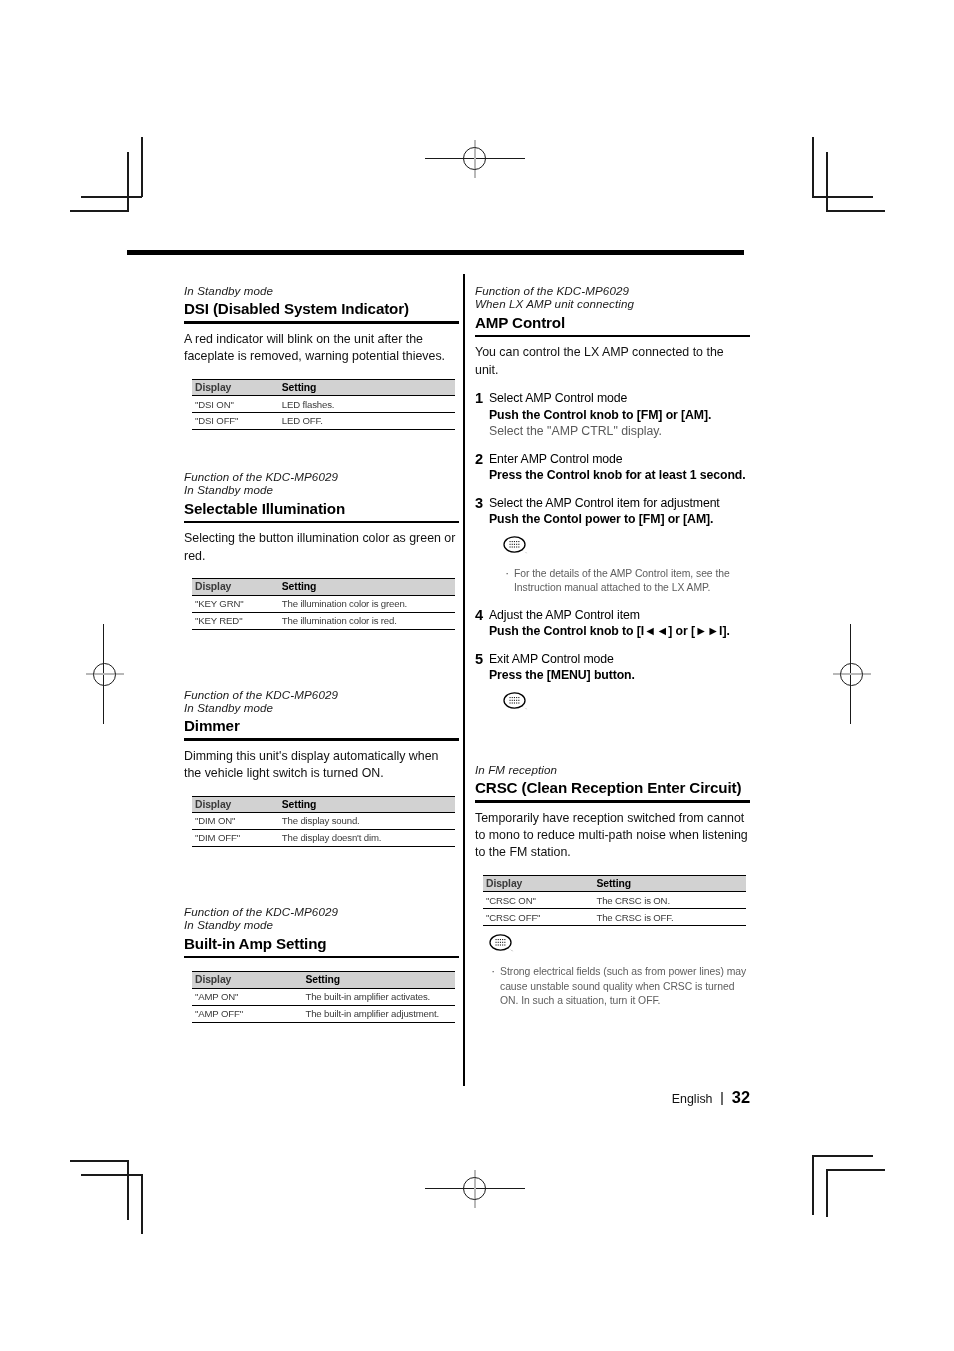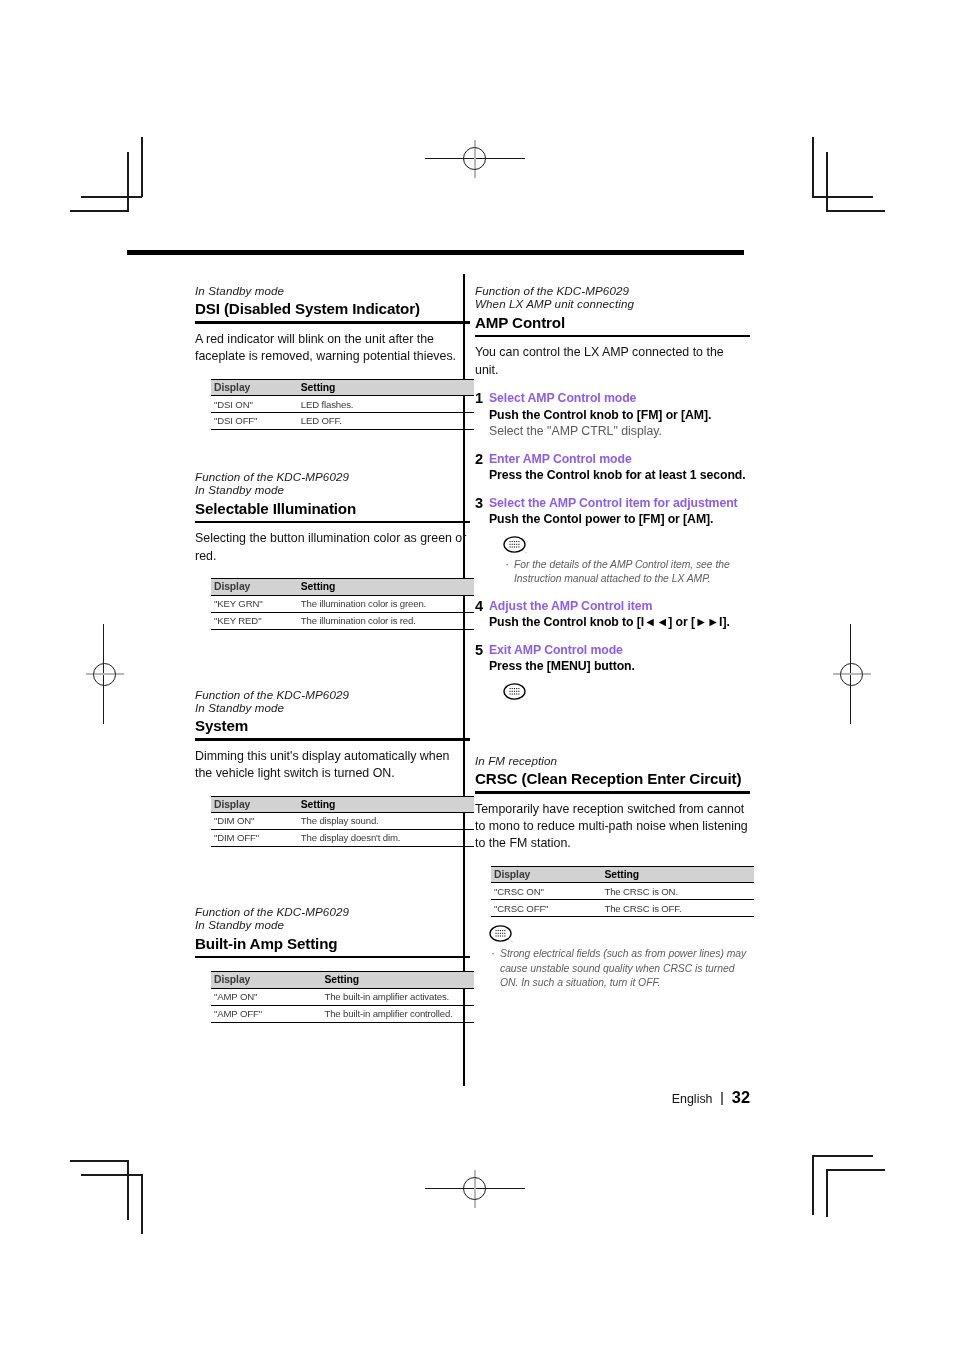--- a/index.html
+++ b/index.html
@@ -53,21 +53,21 @@
     width: 1.5px;
     height: 812px;
     background: #000000;
   }
 
   .col {
     position: absolute;
     top: 34px;
     width: 275px;
   }
-  .col-left  { left: 68px; }
+  .col-left  { left: 57px; }
   .col-right { left: 348px; }
 
   
   .section { margin-bottom: 0; }
 
   .eyebrow {
     font-style: italic;
     font-size: 11.6px;
     line-height: 13.4px;
     color: #1a1a1a;
@@ -95,21 +95,21 @@
     font-size: 12.4px;
     line-height: 17.4px;
     margin: 7px 0 0 0;
     color: #111111;
   }
 
   
   table.settings {
     border-collapse: collapse;
     margin-top: 13px;
-    margin-left: 16px;
+    margin-left: 8px;
     width: 263px;
     table-layout: fixed;
   }
   table.settings thead th {
     background: #d2d2d2;
     font-size: 10.4px;
     font-weight: bold;
     text-align: left;
     padding: 2px 0 2.5px 3px;
     border-top: 1.6px solid #000000;
@@ -139,46 +139,45 @@
     font-size: 14.6px;
     font-weight: bold;
     line-height: 16.5px;
     width: 14px;
     flex: 0 0 14px;
     color: #000000;
   }
   .step-body { flex: 1 1 auto; }
   .step-head {
     font-size: 12.3px;
-    font-weight: bold;
+    font-weight: normal;
     line-height: 16.5px;
     letter-spacing: -0.1px;
-    color: #8b5cf6;
+    color: #000000;
   }
   .step-sub {
     font-size: 12.3px;
     font-weight: bold;
     line-height: 16.5px;
     letter-spacing: -0.1px;
     color: #000000;
   }
   .step-note {
     font-size: 12.3px;
     line-height: 16.5px;
     color: #5a5a5a;
   }
 
   
   .memo { margin-top: 8px; margin-left: 14px; }
   .memo-icon { display: block; width: 26px; height: 19px; }
   .memo-list {
-    margin: 3px 0 0 0;
+    margin: 12px 0 0 0;
     padding: 0;
     list-style: none;
-    font-style: italic;
   }
   .memo-list li {
     position: relative;
     padding-left: 11px;
     font-size: 10.4px;
     line-height: 14.6px;
     color: #5e5e5e;
     letter-spacing: -0.05px;
   }
   .memo-list li::before {
@@ -331,21 +330,21 @@
         </tbody>
       </table>
     </div>
 
     <div class="spacer-lg"></div>
     <div style="height:18px"></div>
 
     <div class="section">
       <div class="eyebrow">Function of the KDC-MP6029</div>
       <div class="eyebrow">In Standby mode</div>
-      <h2 class="section-title">System</h2>
+      <h2 class="section-title">Dimmer</h2>
       <div class="title-rule"></div>
       <p class="body">Dimming this unit's display automatically when the vehicle light switch is turned ON.</p>
       <table class="settings">
         <colgroup>
             <col style="width:33%">
             <col style="width:67%">
           </colgroup>
         <thead>
           <tr>
             <th class="disp">Display</th>
@@ -384,21 +383,21 @@
             <th>Setting</th>
           </tr>
         </thead>
         <tbody>
           <tr>
             <td class="disp">"AMP ON"</td>
             <td>The built-in amplifier activates.</td>
           </tr>
           <tr>
             <td class="disp">"AMP OFF"</td>
-            <td>The built-in amplifier controlled.</td>
+            <td>The built-in amplifier adjustment.</td>
           </tr>
         </tbody>
       </table>
     </div>
 
   </div>
 
   <div class="col col-right">
 
     <div class="section">

